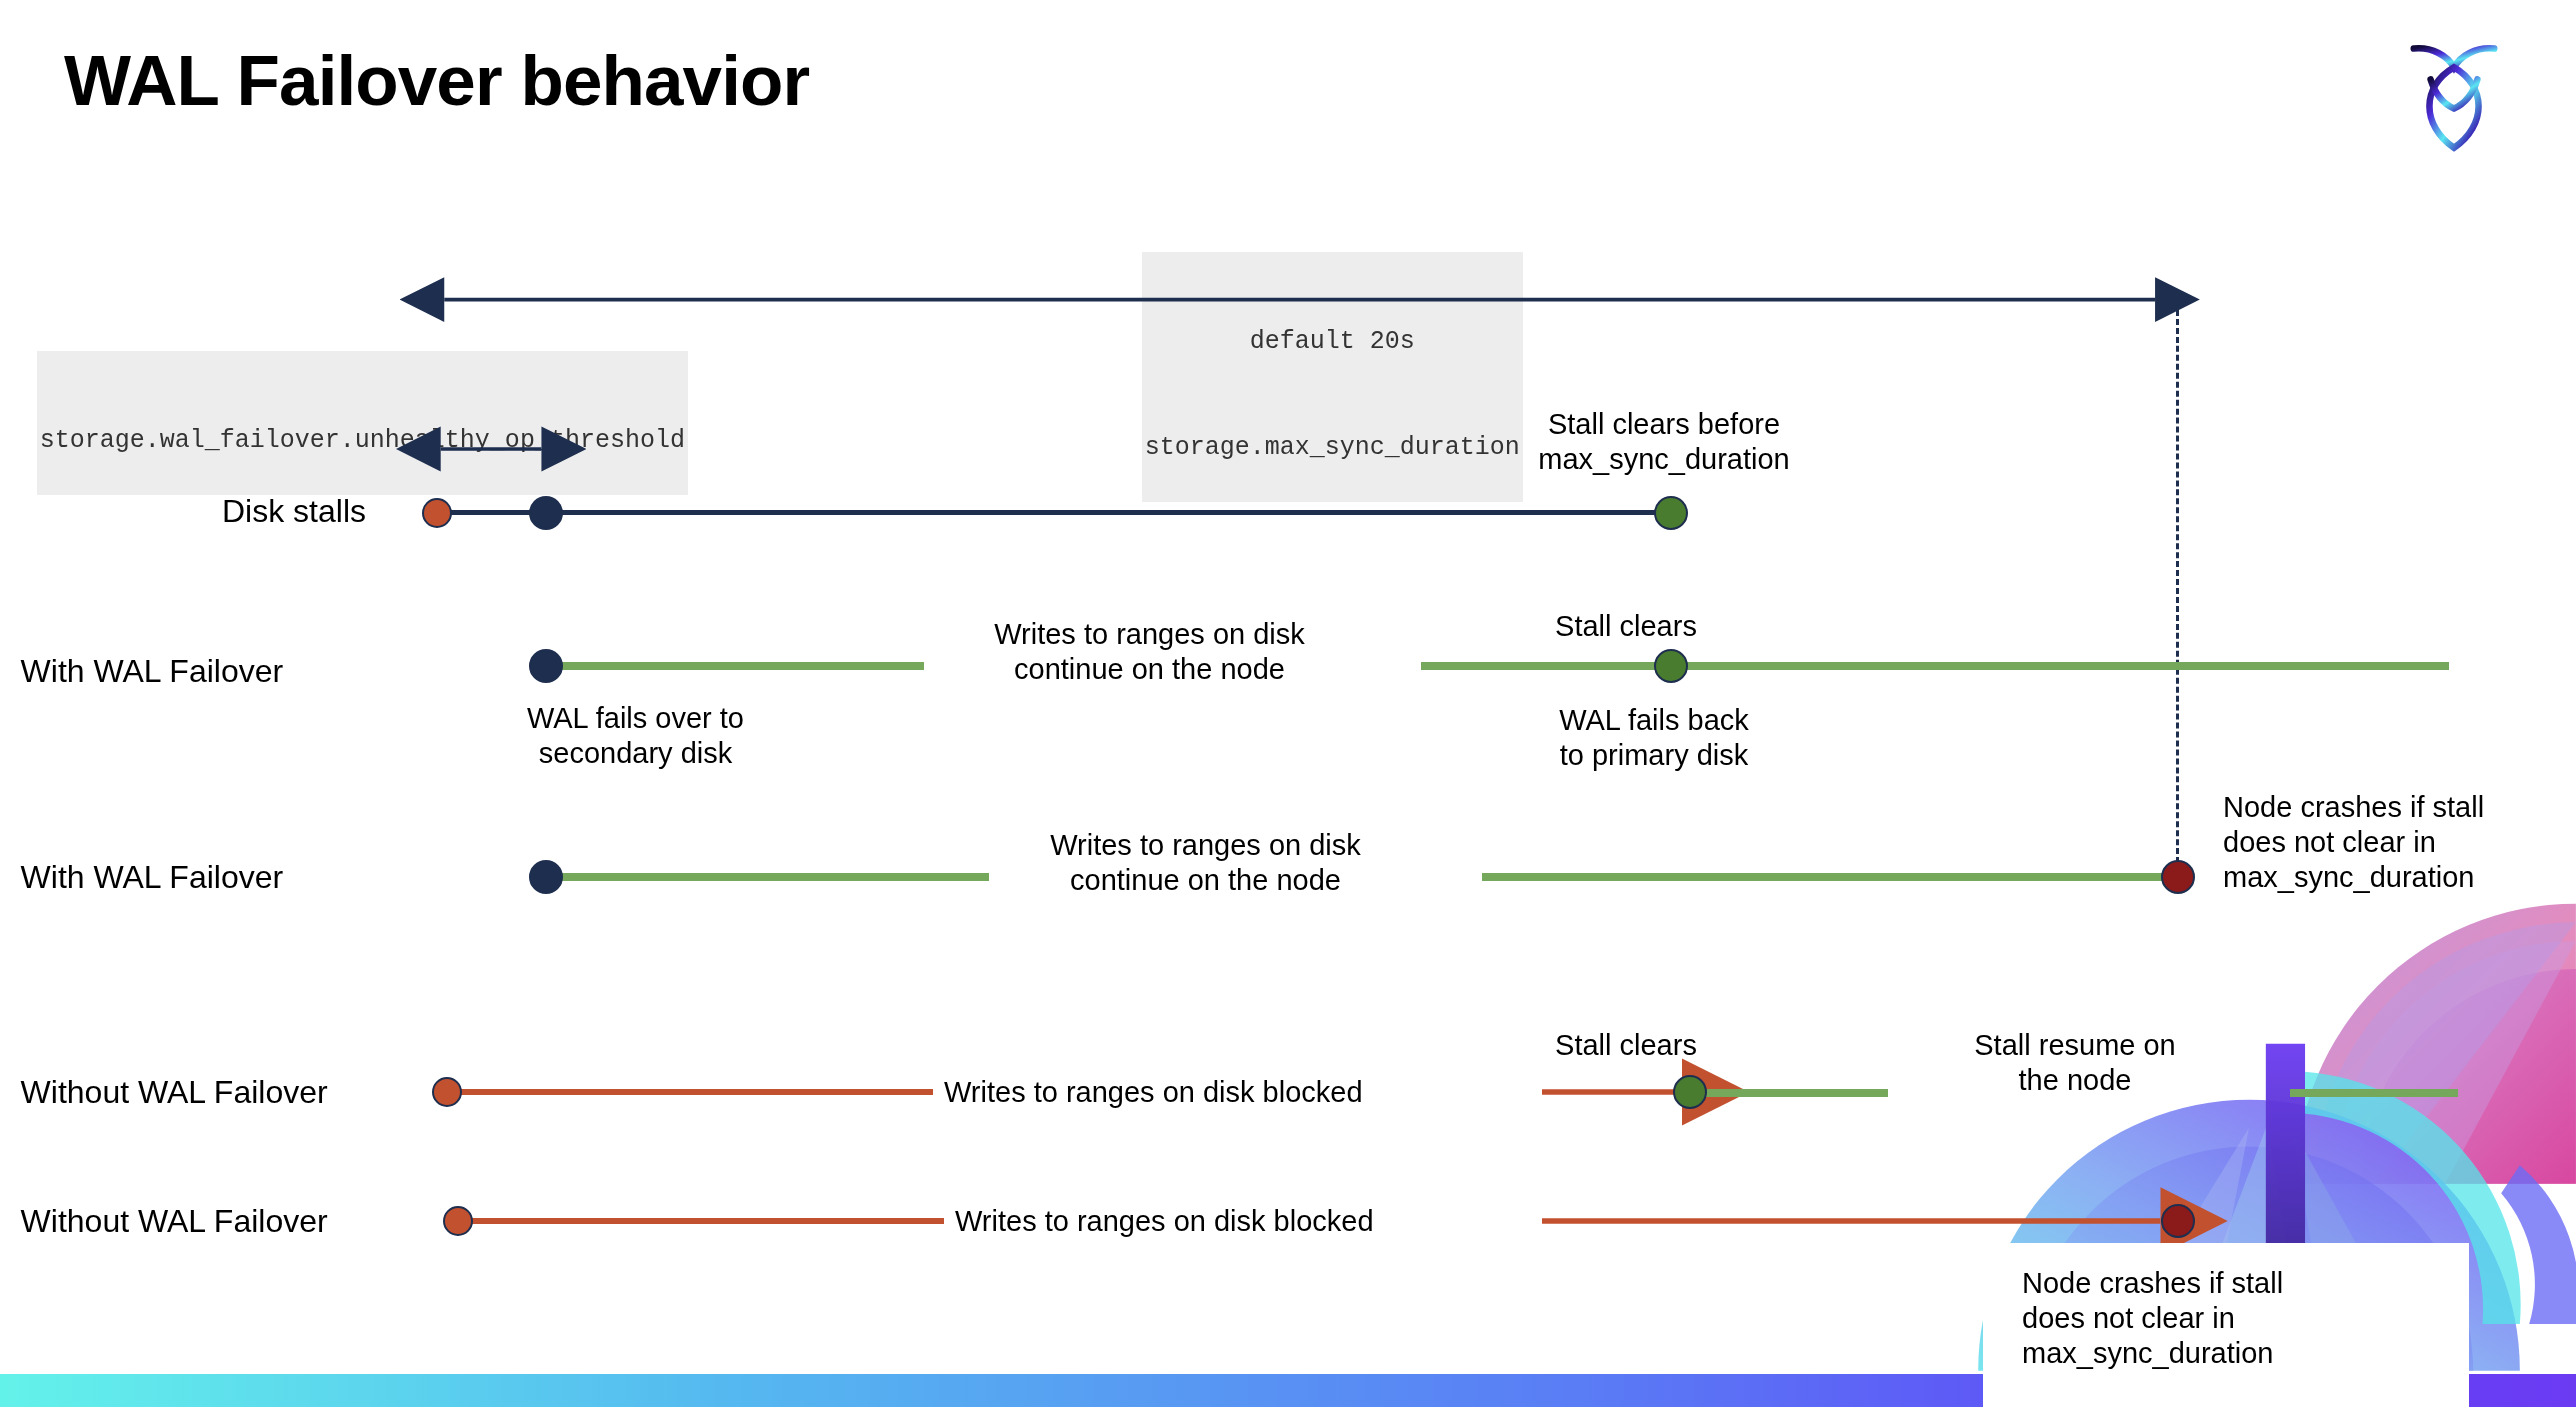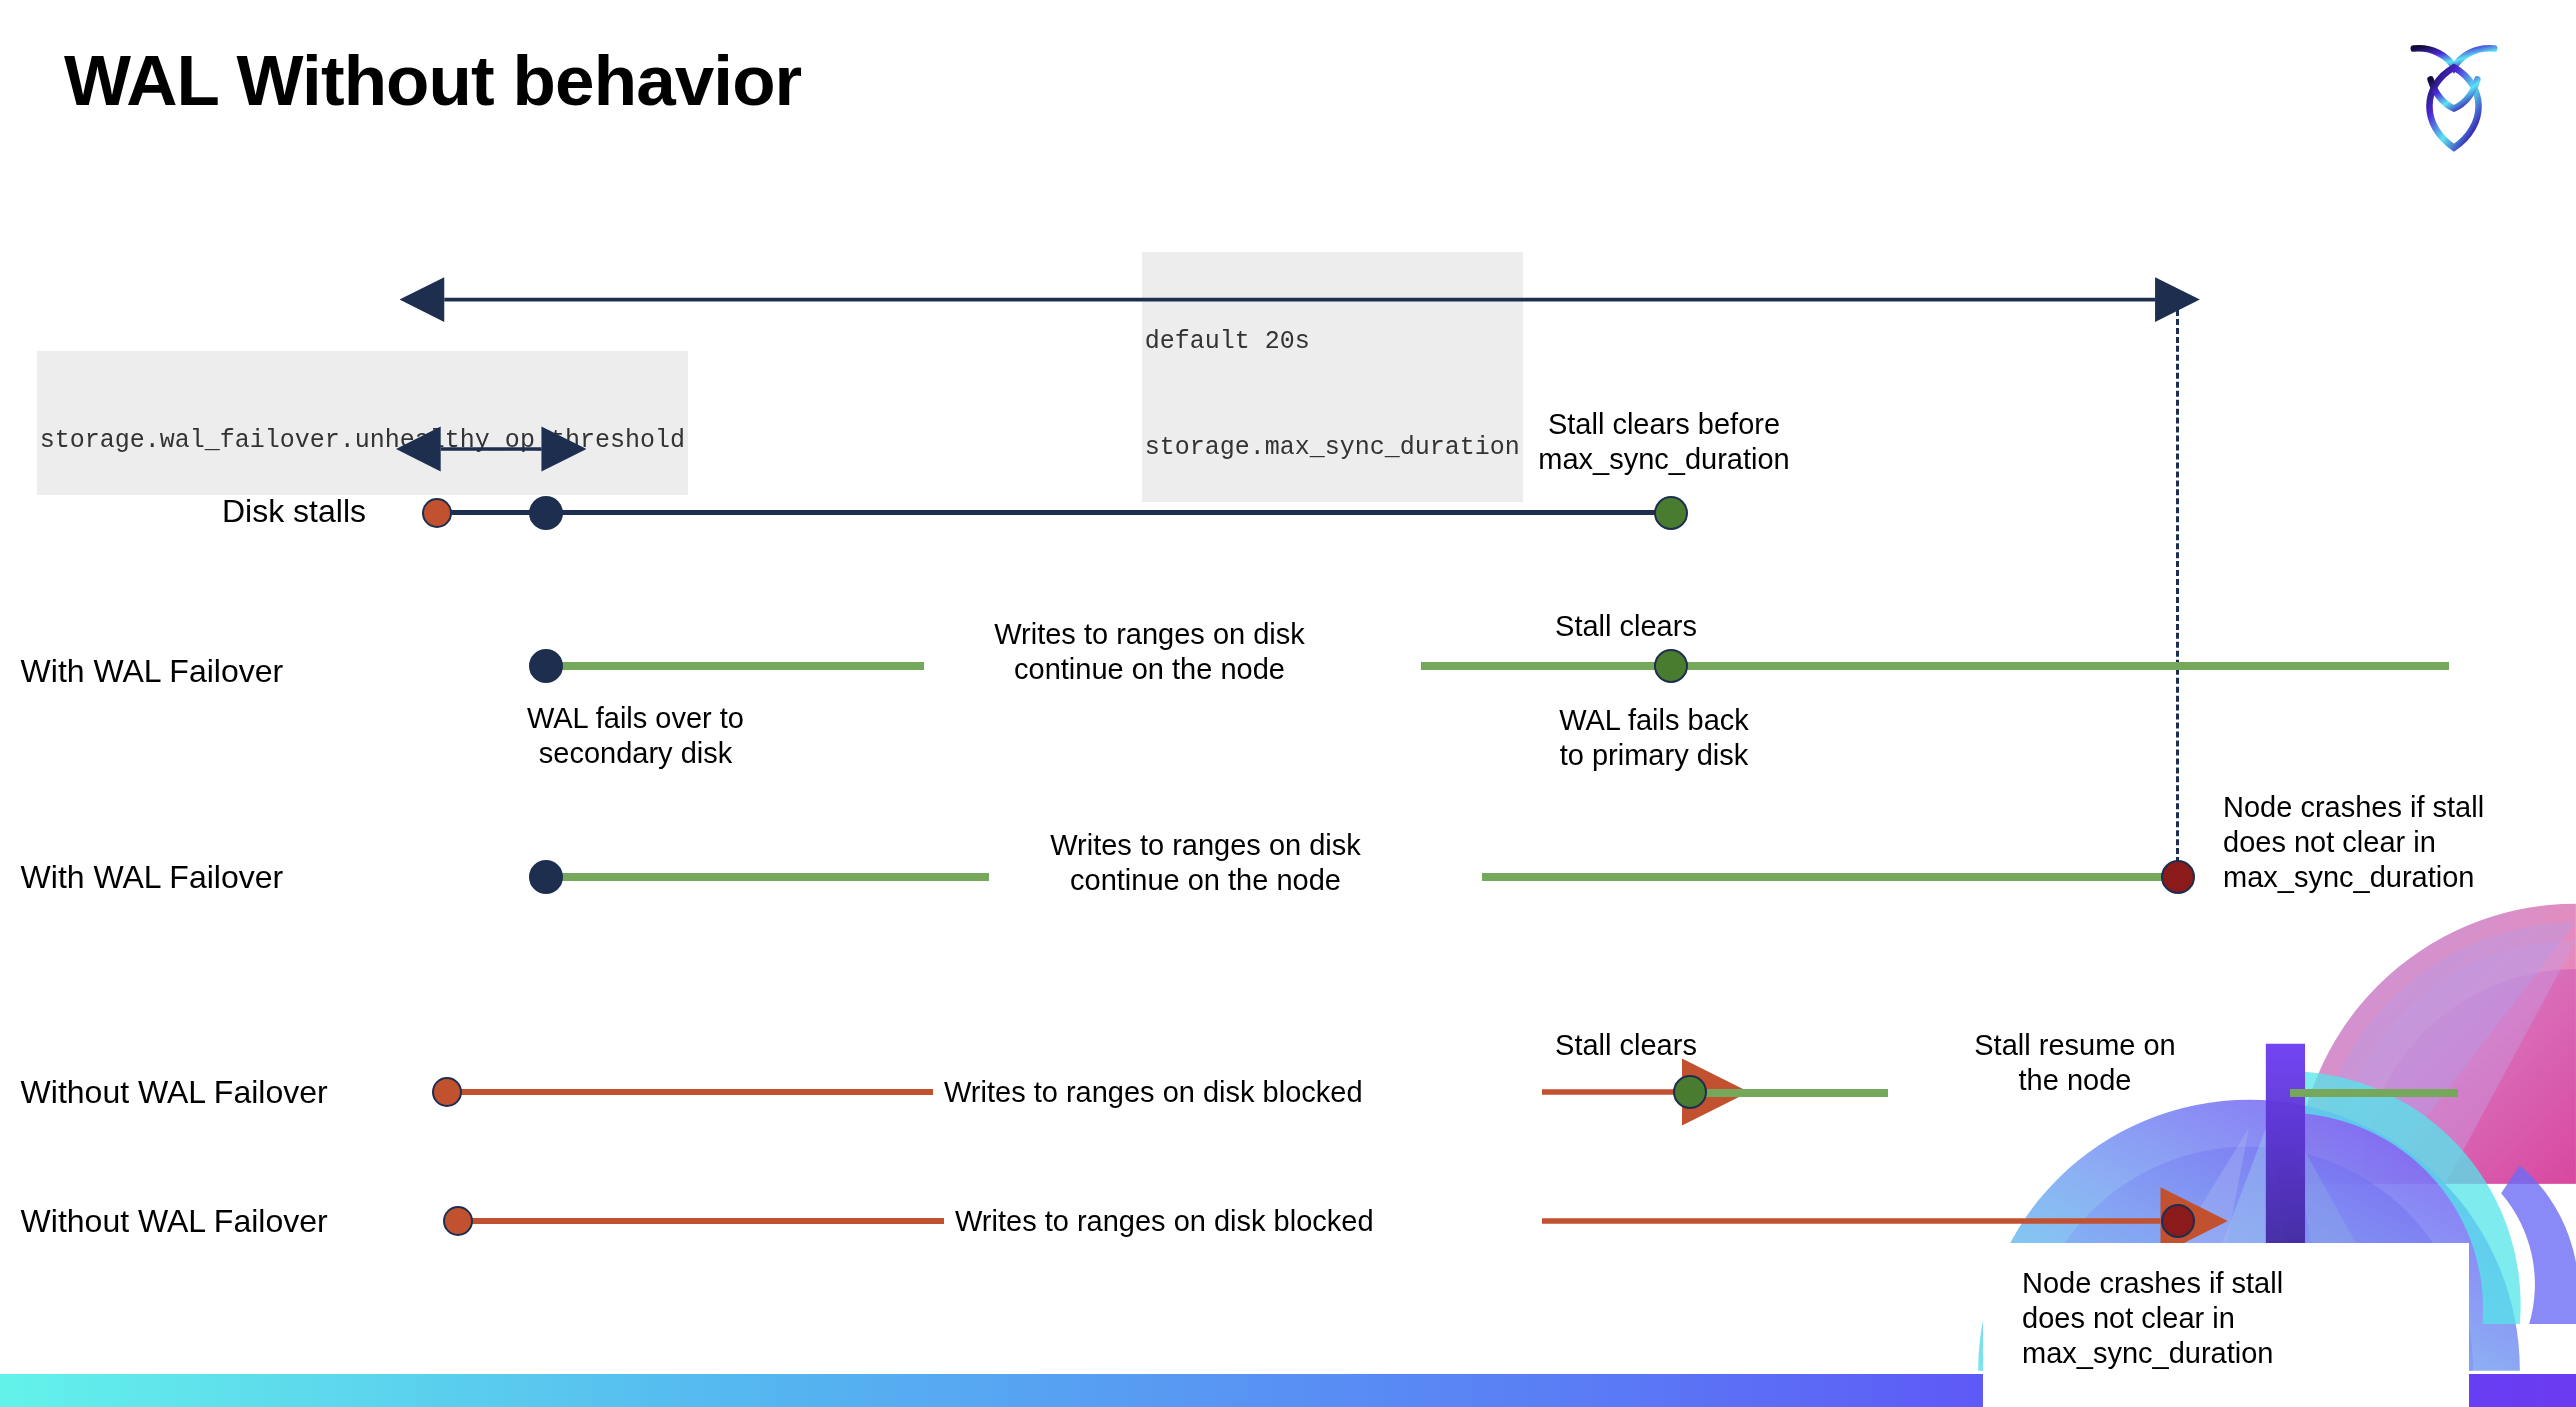--- a/index.html
+++ b/index.html
@@ -161,21 +161,21 @@
     </g>
 
     <path d="M428 170 L470 170 L470 520 L428 520 Z" fill="url(#gDeep)" opacity="0.95"></path>
     <path d="M470 200 A 250 250 0 0 1 700 470 L660 470 A 210 210 0 0 0 470 245 Z" fill="#53E5EA" opacity="0.75"></path>
     <path d="M700 300 A 180 180 0 0 1 760 470 L710 470 A 150 150 0 0 0 680 330 Z" fill="#6B6BF5" opacity="0.8"></path>
   </svg>
 </div>
 
 <div id="bottom-strip"></div>
 
-<div id="page-title">WAL Without behavior</div>
+<div id="page-title">WAL Failover behavior</div>
 
 <div id="logo">
   <svg width="122" height="131" viewBox="0 0 130 140">
     <defs>
       <linearGradient id="logoGrad" x1="0" y1="0" x2="1" y2="1">
         <stop offset="0%" stop-color="#120B3A"></stop>
         <stop offset="30%" stop-color="#4B2AD6"></stop>
         <stop offset="58%" stop-color="#5BE6F2"></stop>
         <stop offset="85%" stop-color="#3A2AB8"></stop>
         <stop offset="100%" stop-color="#1B1148"></stop>
@@ -183,21 +183,21 @@
     </defs>
     <g fill="none" stroke="url(#logoGrad)" stroke-width="7" stroke-linecap="round">
       <path d="M22 22 C 42 20, 58 30, 65 42 C 72 30, 88 20, 108 22"></path>
       <path d="M65 42 C 30 62, 30 104, 65 128 C 100 104, 100 62, 65 42 Z"></path>
       <path d="M40 55 C 46 74, 56 82, 65 86 C 74 82, 84 74, 90 55"></path>
       <path d="M65 86 L 65 128"></path>
     </g>
   </svg>
 </div>
 
-<div class="code-chip" style="left:1142px; top:252px; text-align:left;">
+<div class="code-chip" style="left:1142px; top:252px; text-align:center;">
   <div>default 20s</div>
   <div>storage.max_sync_duration</div>
 </div>
 
 <div style="position:absolute; left:421px; top:280px; width:1776px; height:41px;">
   <svg width="1776" height="41" viewBox="0 0 1900 44">
     <defs>
       <marker id="arrL" markerWidth="14" markerHeight="14" refX="12" refY="7" orient="auto">
         <path d="M12,1 L12,13 L0,7 Z" fill="#1E2E4F"></path>
       </marker>

